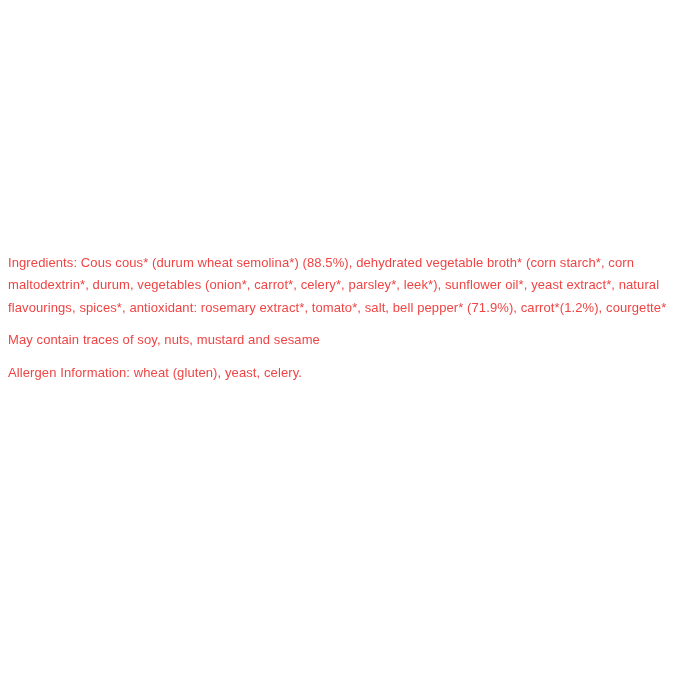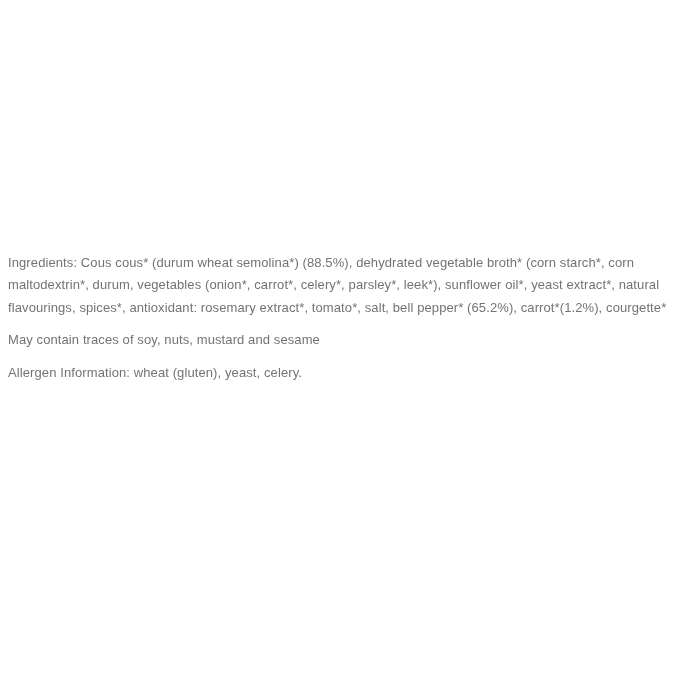--- a/index.html
+++ b/index.html
@@ -13,21 +13,21 @@
     height: 700px;
     background: #ffffff;
     overflow: hidden;
     font-family: "Liberation Sans", sans-serif;
   }
   .label-text {
     position: absolute;
     top: 252px;
     left: 8px;
     right: 2px;
-    color: #737373;
+    color: #ef4444;
     font-size: 13px;
     line-height: 22.4px;
     font-weight: 400;
     letter-spacing: 0.1px;
   }
   .para {
     margin: 0 0 10px 0;
   }
   .line {
     white-space: nowrap;
@@ -35,21 +35,21 @@
 </style>
 </head>
 <body>
 
 <div class="page">
   <div class="label-text">
 
     <div class="para">
       <div class="line">Ingredients: Cous cous* (durum wheat semolina*) (88.5%), dehydrated vegetable broth* (corn starch*, corn</div>
       <div class="line">maltodextrin*, durum, vegetables (onion*, carrot*, celery*, parsley*, leek*), sunflower oil*, yeast extract*, natural</div>
-      <div class="line">flavourings, spices*, antioxidant: rosemary extract*, tomato*, salt, bell pepper* (65.2%), carrot*(1.2%), courgette*</div>
+      <div class="line">flavourings, spices*, antioxidant: rosemary extract*, tomato*, salt, bell pepper* (71.9%), carrot*(1.2%), courgette*</div>
     </div>
 
 
     <div class="para">May contain traces of soy, nuts, mustard and sesame</div>
 
     <div class="para">Allergen Information: wheat (gluten), yeast, celery.</div>
 
   </div>
 </div>
 

